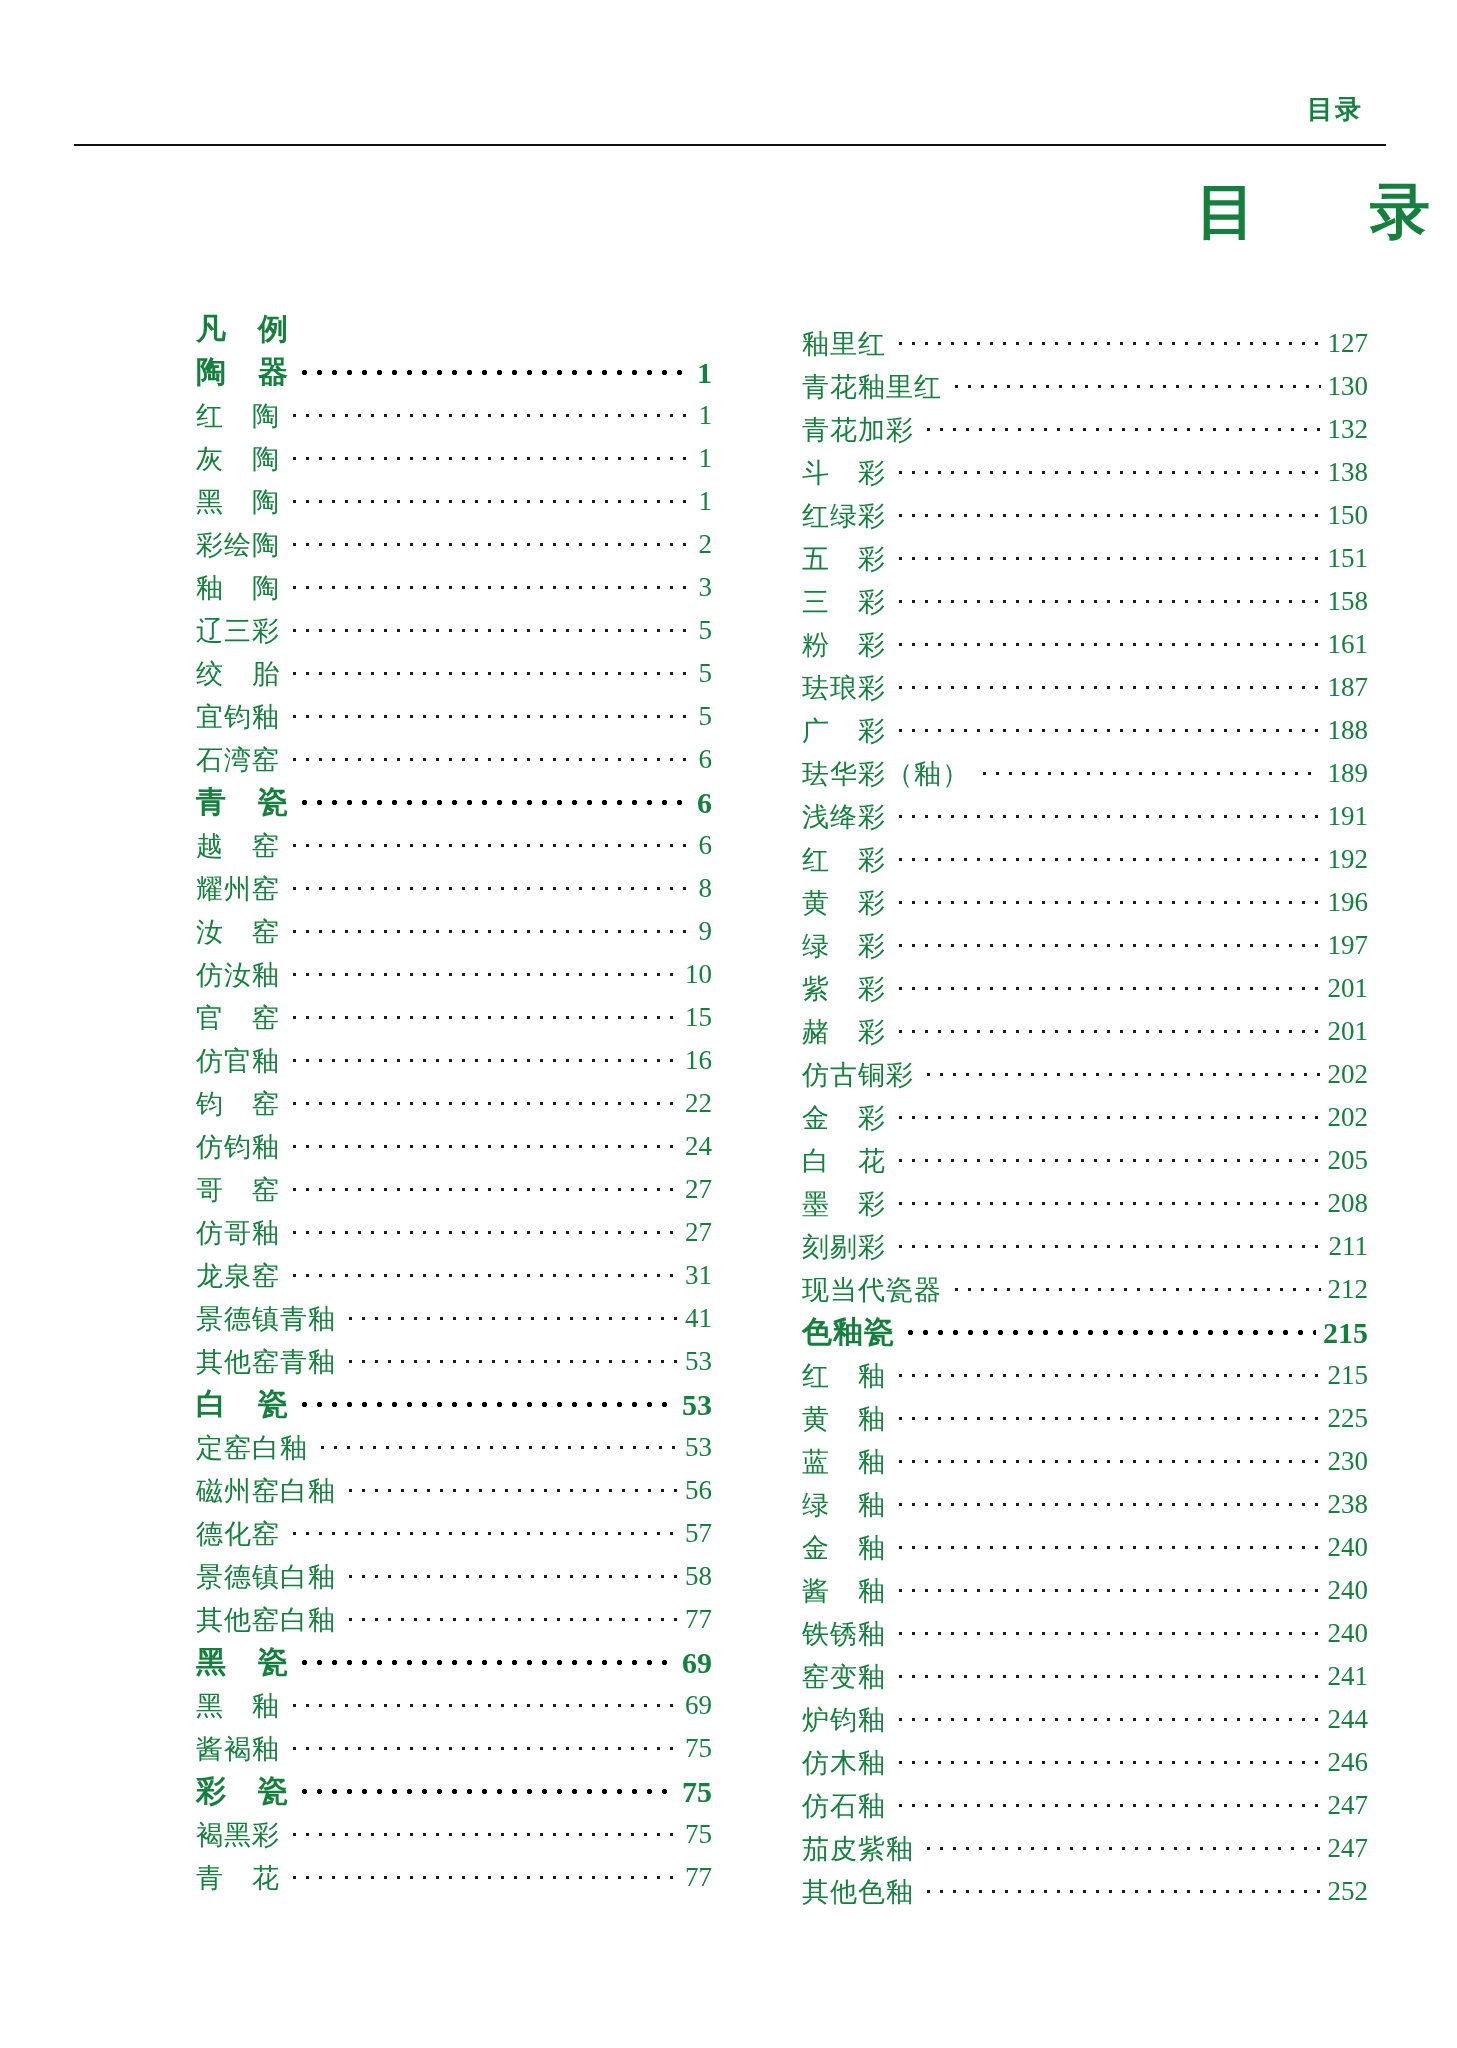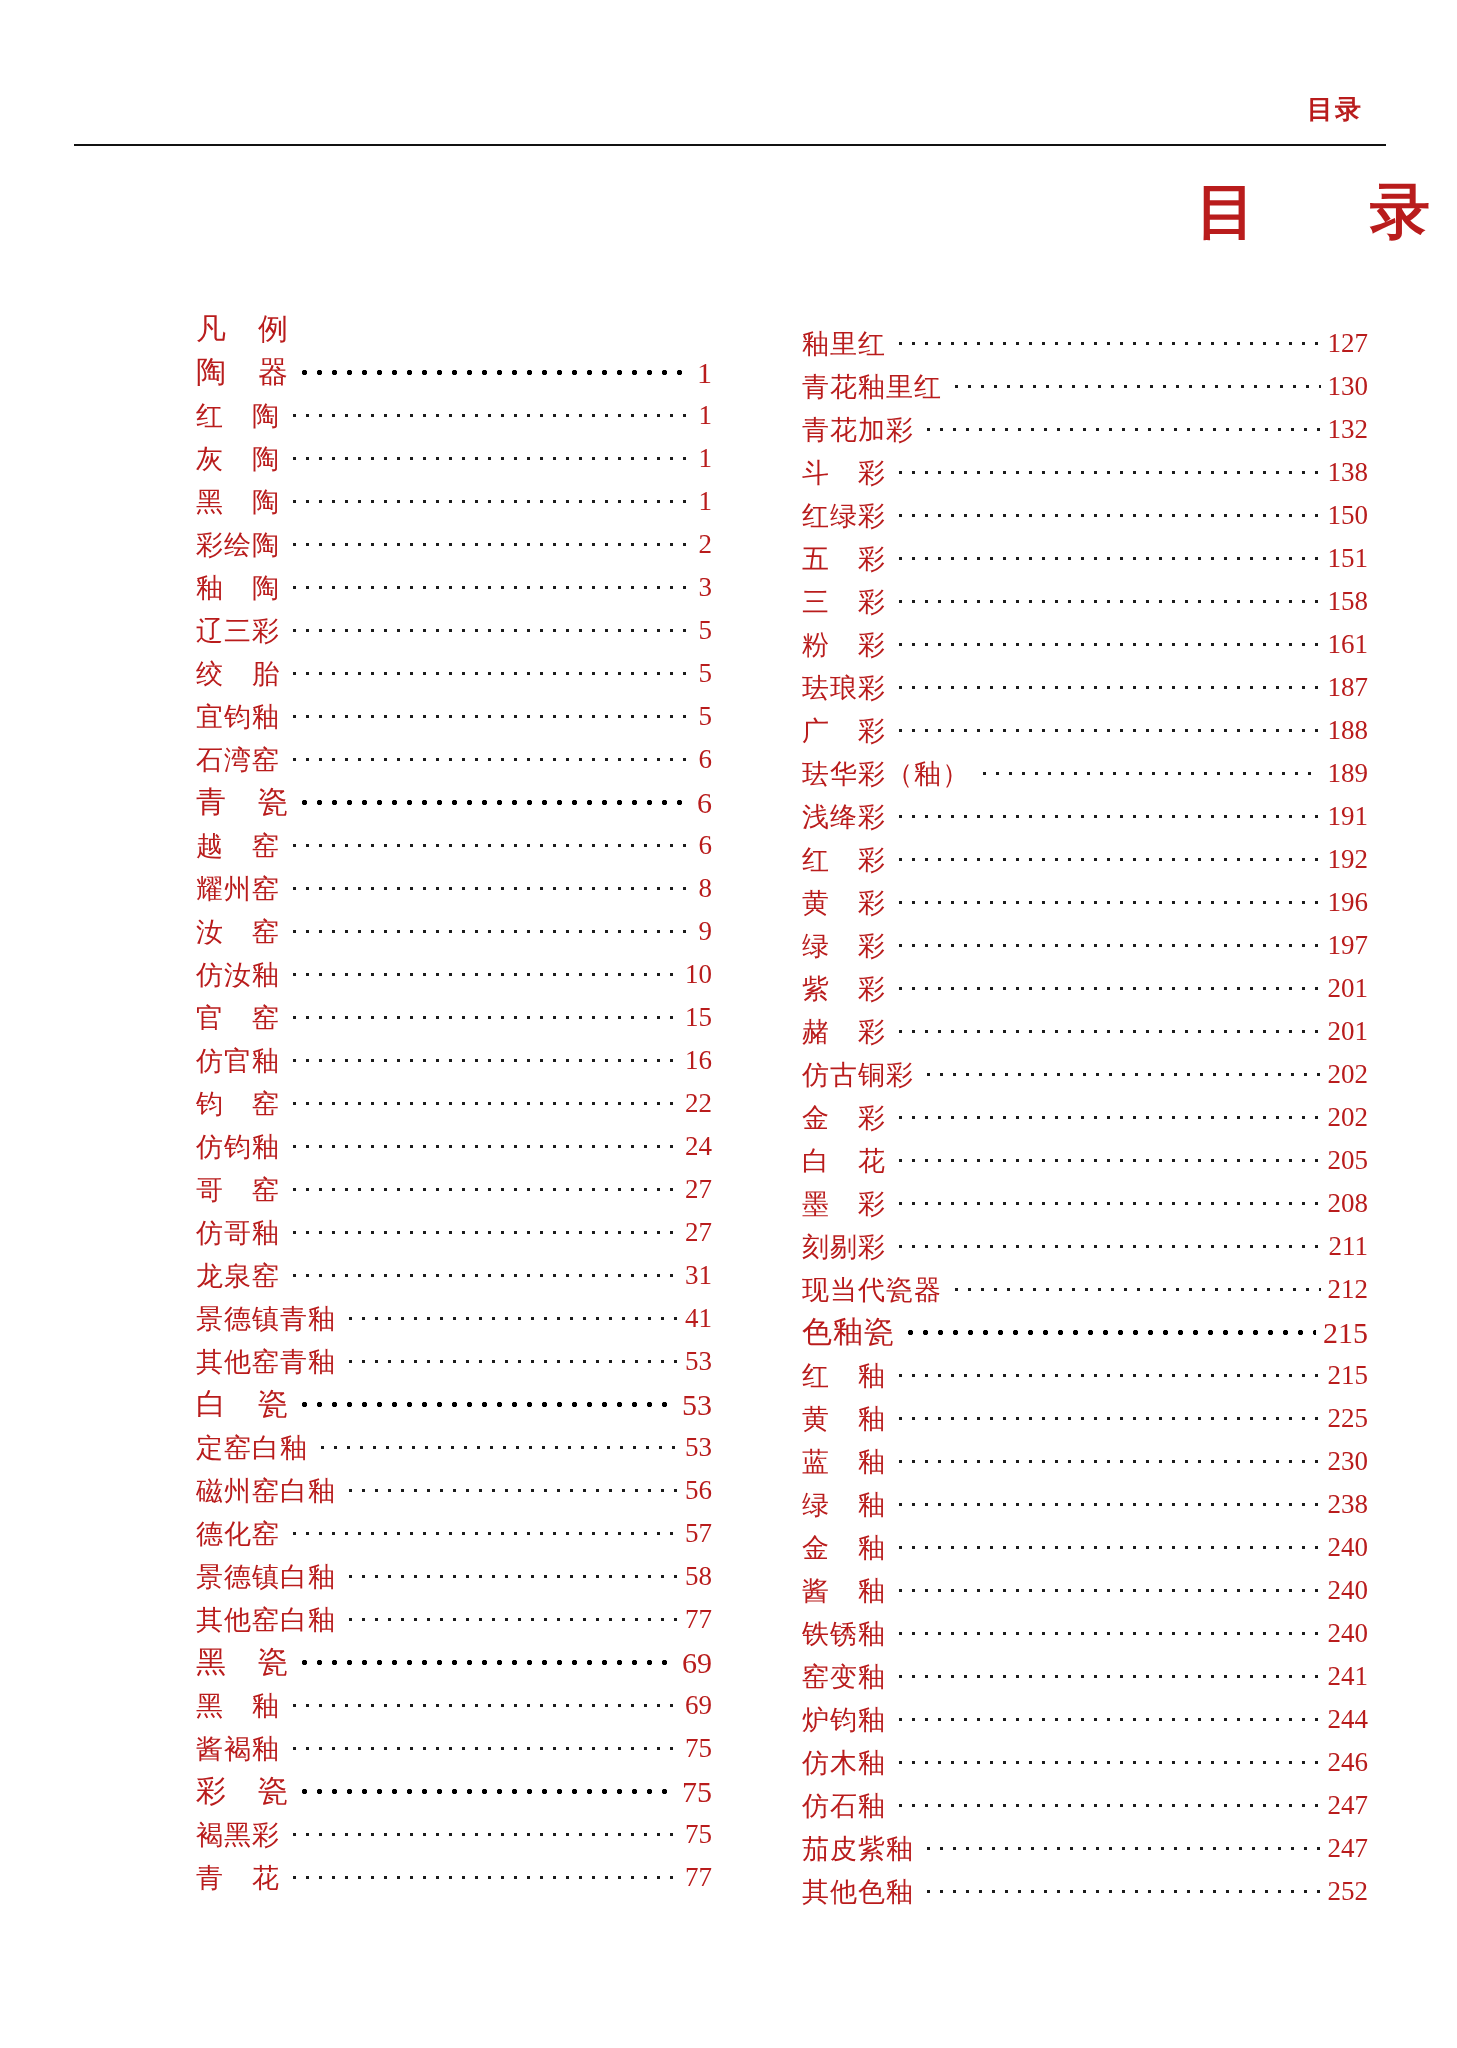--- a/index.html
+++ b/index.html
@@ -2,21 +2,21 @@
 <html><head>
 <meta charset="utf-8">
 <style>
   html,body{margin:0;padding:0;background:#777;}
   .page{
     position:relative;
     width:1457px;height:2048px;
     background:#ffffff;
     margin:0 auto;
     font-family:"Liberation Serif","DejaVu Serif",serif;
-    color:#b91c1c;
+    color:#15803d;
     overflow:hidden;
   }
   .running-header{
     position:absolute;
     top:92px;right:94px;
     font-size:26px;font-weight:bold;
     letter-spacing:2px;
   }
   .top-rule{
     position:absolute;
@@ -47,21 +47,21 @@
   .row .dots{
     flex:1 1 auto;
     align-self:stretch;
     margin-left:8px;margin-right:7px;
     background-image:radial-gradient(circle,#1c1c1c 1.7px,transparent 2px);
     background-size:13px 13px;
     background-repeat:repeat-x;
     background-position:0 center;
   }
   .row .pagenum{flex:0 0 auto;}
-  .row.bold{font-weight:normal;font-size:30px;}
+  .row.bold{font-weight:bold;font-size:30px;}
   .row.bold .dots{
     background-image:radial-gradient(circle,#000 2.6px,transparent 2.9px);
     background-size:15px 15px;
   }
 </style>
 </head>
 <body>
 
 <div class="page">
   <div class="running-header">目录</div>

